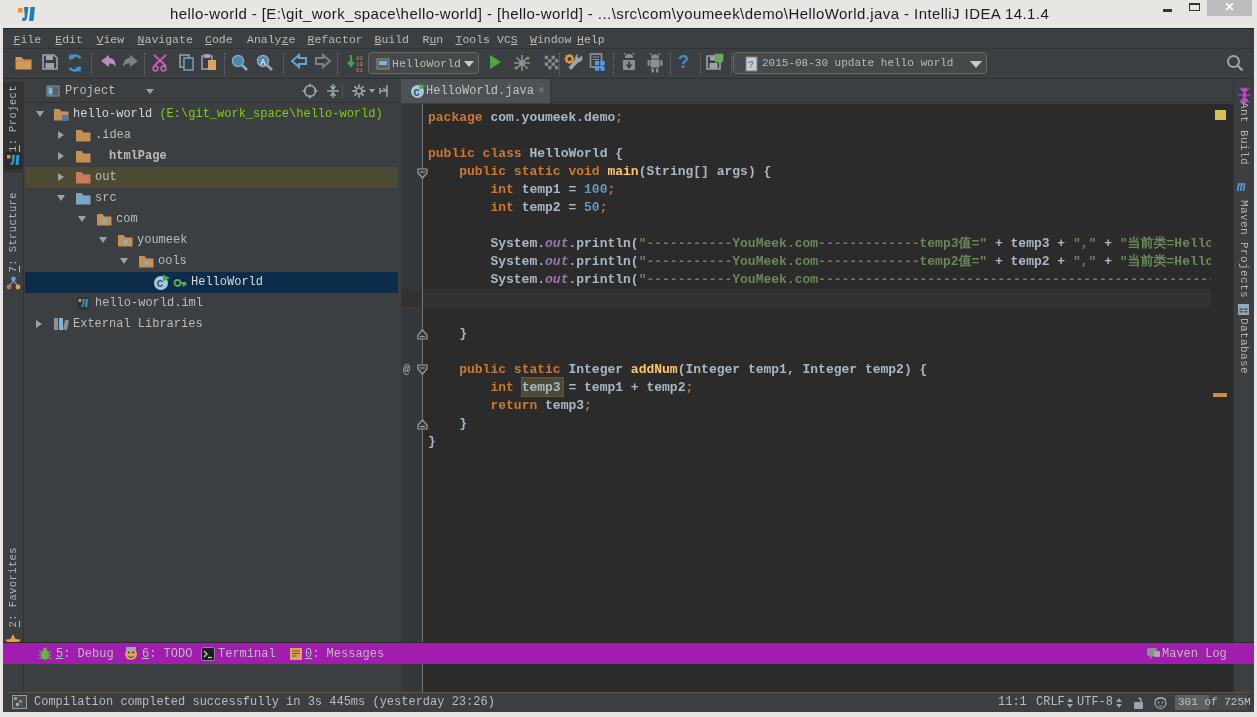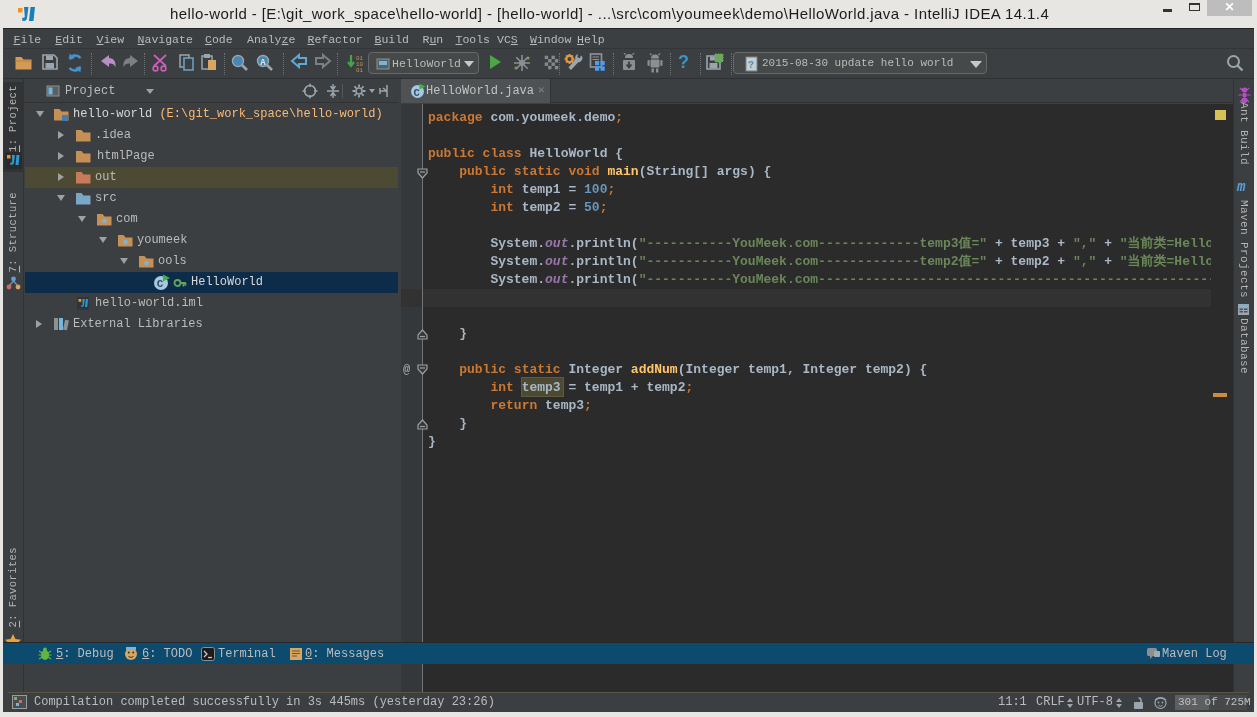--- a/index.html
+++ b/index.html
@@ -43,21 +43,21 @@
 .cl{position:absolute;left:27px;font-size:13px;line-height:18px;color:#a9b7c6;white-space:pre;font-weight:bold;}
 .kw{color:#cc7832;}
 .st{color:#6a8759;}
 .nm{color:#6897bb;}
 .mt{color:#ffc66b;}
 .fld{color:#9876aa;font-style:italic;}
 .smt{color:#ffc66b;font-style:italic;}
 
 #estripe{position:absolute;left:1208px;top:76px;width:22px;height:588px;background:#2b2b2b;}
 
-#twbar{position:absolute;left:0px;top:614px;width:1251px;height:22px;background:#0c4a6e;border-top:1px solid #282828;}
+#twbar{position:absolute;left:0px;top:614px;width:1251px;height:22px;background:#a21caf;border-top:1px solid #282828;}
 .twi{position:absolute;top:4px;font-size:12px;color:#bbbbbb;white-space:nowrap;}
 .twi u{text-decoration:underline;}
 #statusbar{position:absolute;left:8px;top:692px;width:1241px;height:20px;background:#3c3f41;border-top:1px solid #5c5344;}
 .sti{position:absolute;top:2px;font-size:12px;color:#bbbbbb;white-space:nowrap;}
 </style></head>
 <body>
 <div id="page">
   <div id="title">
     <svg class="abs" style="left:17px;top:4px" width="22" height="20" viewBox="0 0 22 20">
       <rect x="1" y="4" width="4.5" height="4.5" fill="#f79118"></rect>
@@ -314,35 +314,35 @@
         </svg>
       <span class="vtext" style="left:4px;top:239px">Database</span>
     </div>
     <div id="ptree">
       <div class="trow" style="top:0px">
         <span class="arrdn" style="left:11px;top:7px"></span>
         <svg class="abs" style="left:28px;top:3px" width="17" height="15" viewBox="0 0 17 15">
             <path d="M1 2 h5.5 l2 2.5 h7 v9 h-14.5 z" fill="#c49056"></path>
             <rect x="9" y="8" width="6" height="6" fill="#437dab"></rect>
           </svg>
-        <span class="lbl" style="left:48px;color:#d8d8d8;">hello-world <span style="color:#fdba74;margin-top:39px;">(E:\git_work_space\hello-world)</span></span>
+        <span class="lbl" style="left:48px;color:#d8d8d8;">hello-world <span style="color:#84cc16;margin-top:39px;">(E:\git_work_space\hello-world)</span></span>
       </div>
       <div class="trow" style="top:21px">
         <span class="arrrt" style="left:33px;top:6px"></span>
         <svg class="abs" style="left:50px;top:3px" width="17" height="15" viewBox="0 0 17 15">
             <path d="M1 2 h5.5 l2 2.5 h7 v9 h-14.5 z" fill="#c49056"></path>
           </svg>
         <span class="lbl" style="left:70px;">.idea</span>
       </div>
       <div class="trow" style="top:42px">
         <span class="arrrt" style="left:33px;top:6px"></span>
         <svg class="abs" style="left:50px;top:3px" width="17" height="15" viewBox="0 0 17 15">
             <path d="M1 2 h5.5 l2 2.5 h7 v9 h-14.5 z" fill="#c49056"></path>
           </svg>
-        <span class="lbl" style="left:72px;">htmlPage</span>
+        <span class="lbl" style="left:84px;font-weight:bold;">htmlPage</span>
       </div>
       <div class="trow" style="top:63px;background:#4d4a33;">
         <span class="arrrt" style="left:33px;top:6px"></span>
         <svg class="abs" style="left:50px;top:3px" width="17" height="15" viewBox="0 0 17 15">
             <path d="M1 2 h5.5 l2 2.5 h7 v9 h-14.5 z" fill="#c87b5a"></path>
           </svg>
         <span class="lbl" style="left:70px;">out</span>
       </div>
       <div class="trow" style="top:84px">
         <span class="arrdn" style="left:32px;top:7px"></span>

